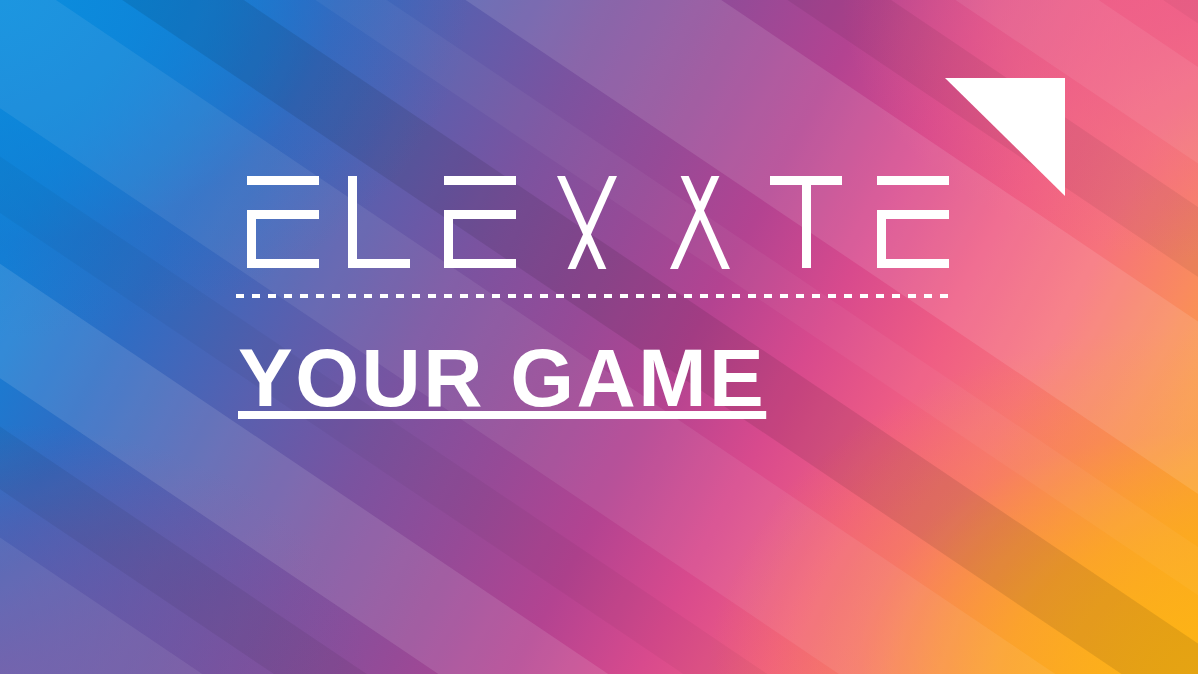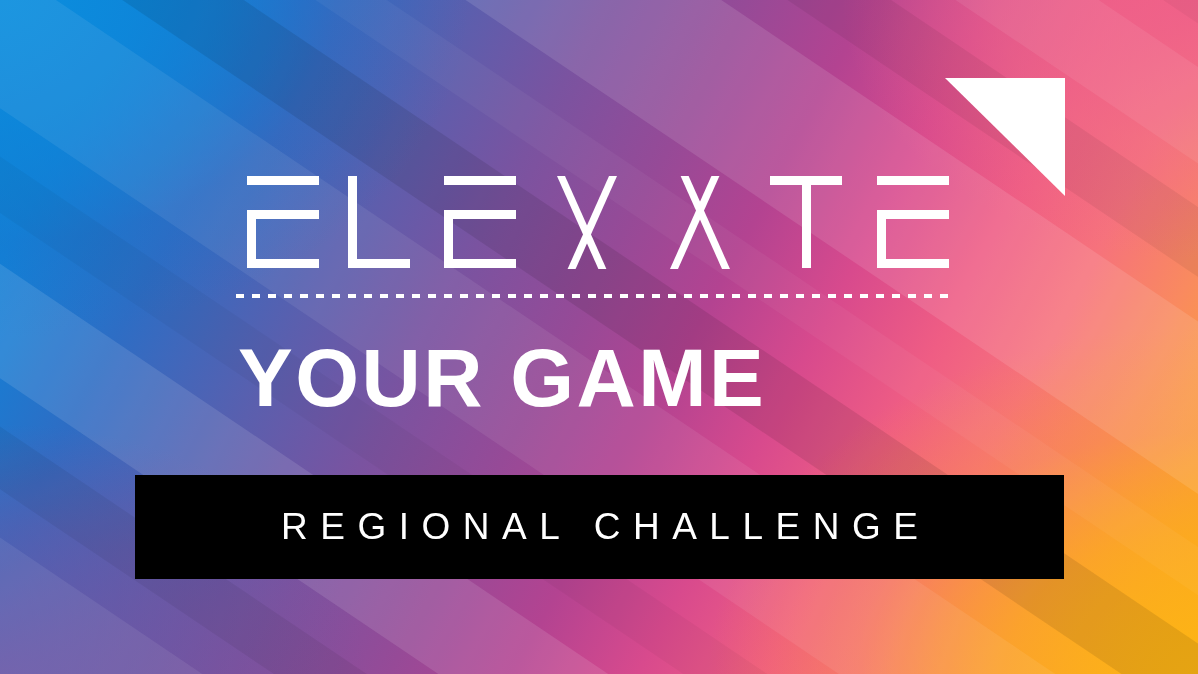--- a/index.html
+++ b/index.html
@@ -190,20 +190,21 @@
     position: absolute;
     left: 238px;
     top: 332px;
     width: 720px;
     color: #ffffff;
     font-size: 82px;
     font-weight: bold;
     letter-spacing: 2.5px;
     line-height: 92px;
     white-space: nowrap;
+    text-decoration: underline;
   }
 
   .banner {
     position: absolute;
     left: 135px;
     top: 475px;
     width: 929px;
     height: 104px;
     background: #000000;
     display: flex;
@@ -287,18 +288,15 @@
         <span class="bar vert"></span>
         <span class="bar mid"></span>
         <span class="bar bot"></span>
       </div>
     </div>
 
     <div class="dashed-rule"></div>
 
     <div class="your-game">YOUR GAME</div>
 
-    <div class="banner">
-      <span class="banner-text">REGIONAL CHALLENGE</span>
-    </div>
 
   </div>
 </div>
 
 </body></html>

